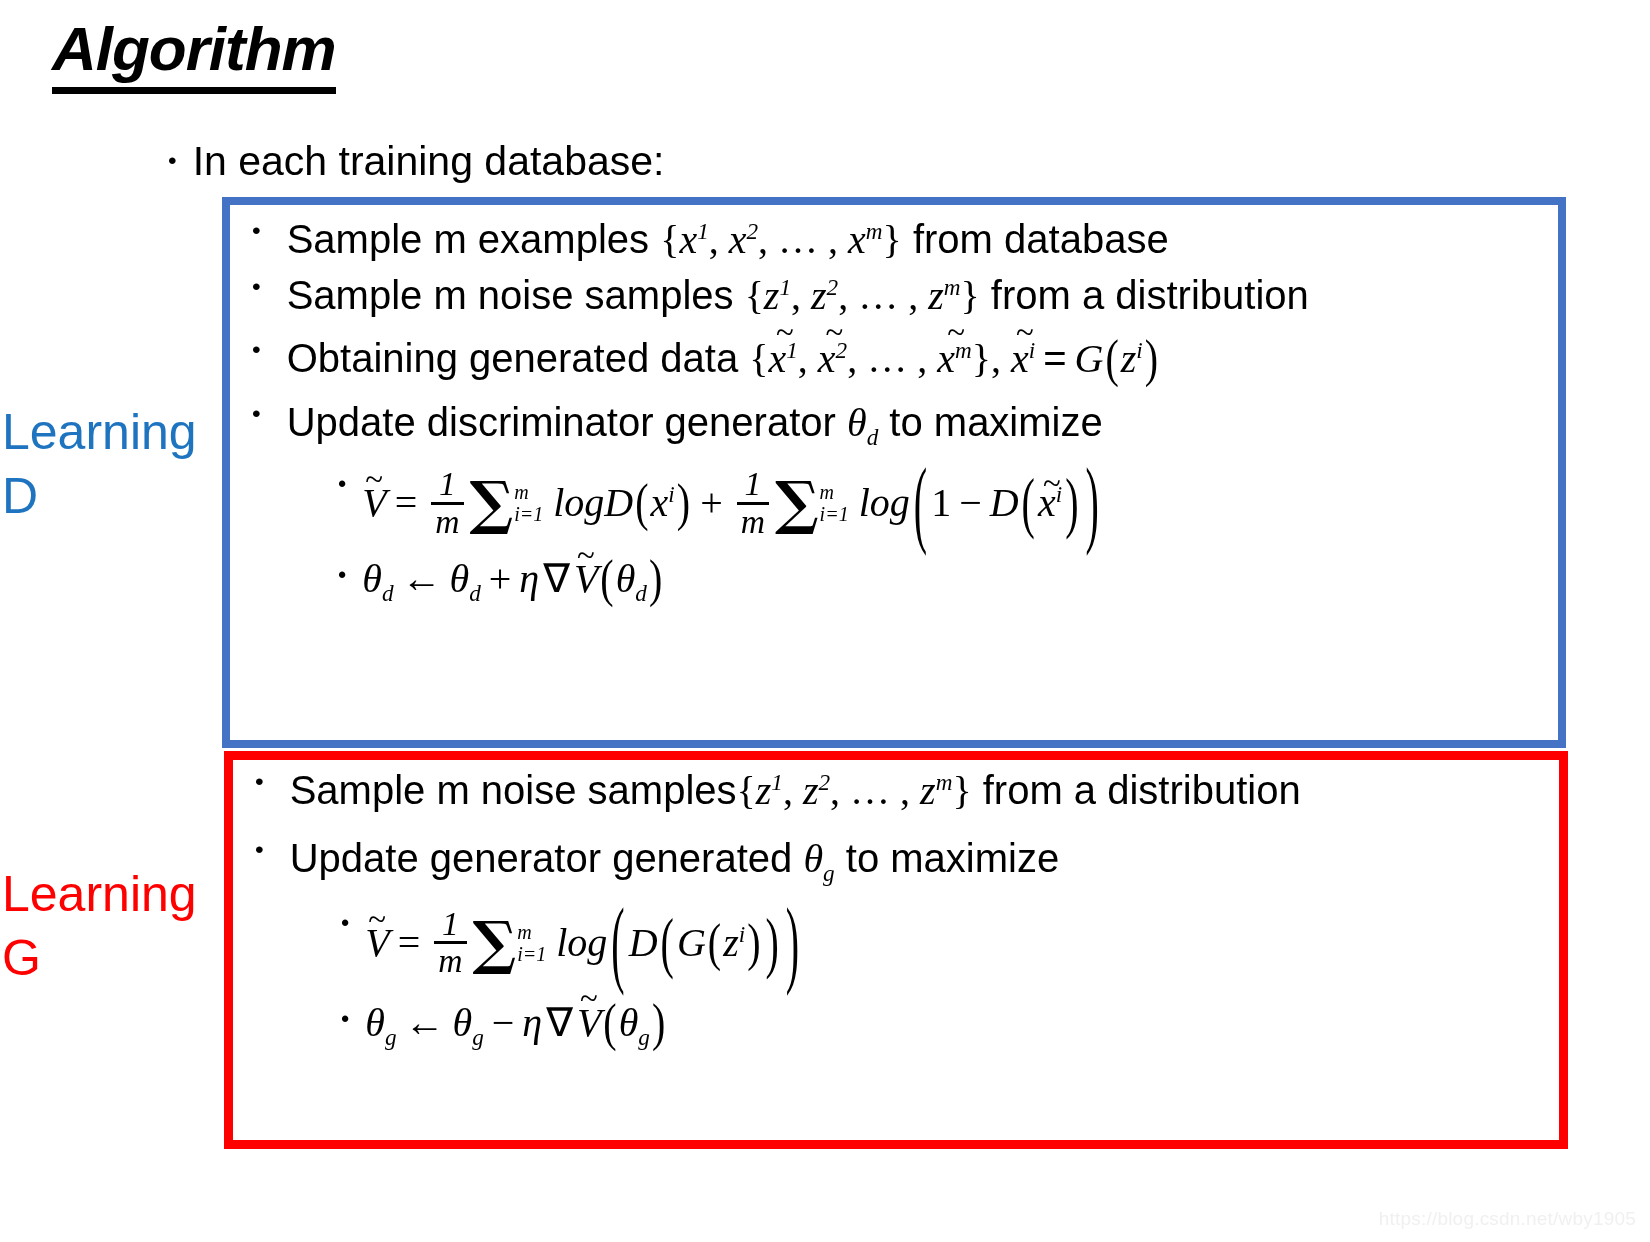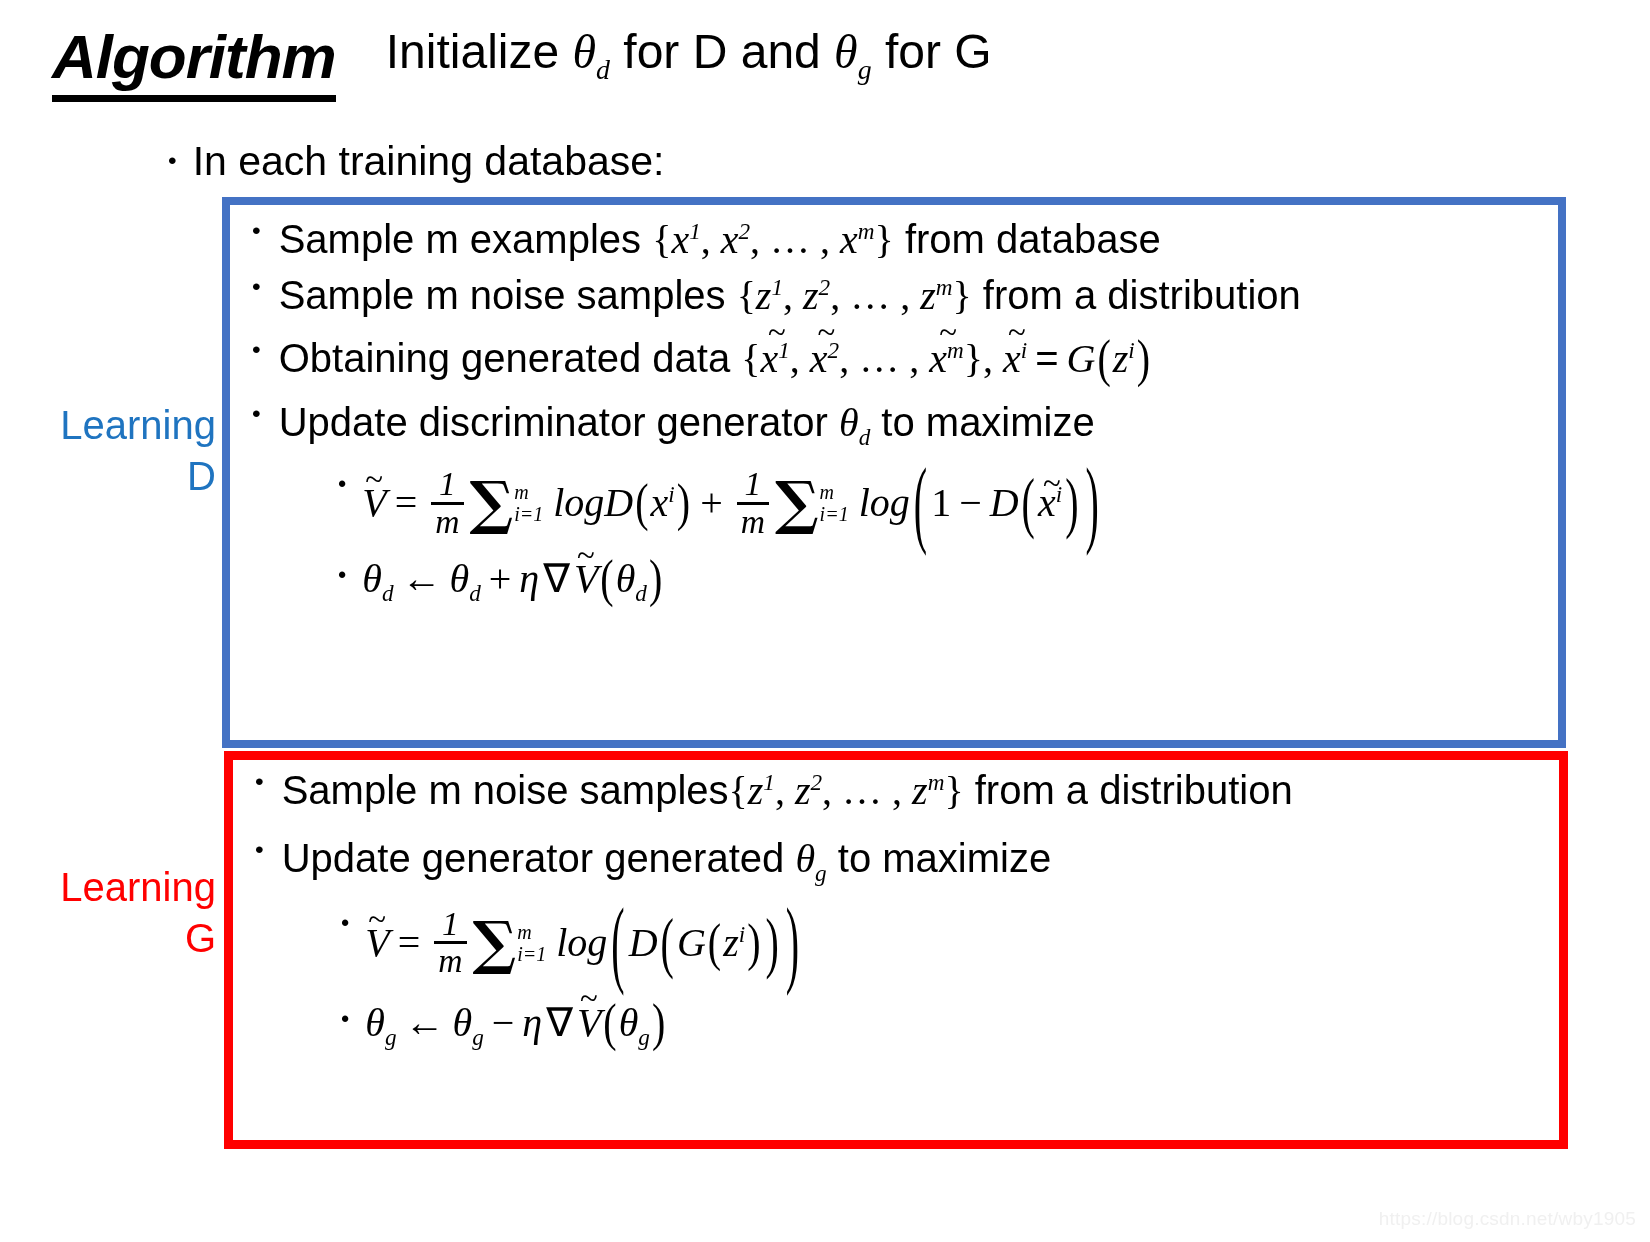--- a/index.html
+++ b/index.html
@@ -15,24 +15,24 @@
     width: 1650px;
     height: 1242px;
     background: #ffffff;
     overflow: hidden;
   }
 
   
   #title-row {
     position: absolute;
     left: 52px;
-    top: 24px;
+    top: 16px;
     display: flex;
-    align-items: flex-start;
-    gap: 50px;
+    align-items: center;
+    gap: 34px;
     white-space: nowrap;
   }
   #algorithm-word {
     font-family: "Liberation Sans", sans-serif;
     font-weight: bold;
     font-style: italic;
     font-size: 62px;
     line-height: 1.05;
     color: #000000;
     border-bottom: 7px solid #000000;
@@ -103,22 +103,22 @@
     height: 398px;
     border: 9px solid #ff0000;
     box-sizing: border-box;
     background: transparent;
   }
 
   
   .side-label {
     position: absolute;
     width: 214px;
-    text-align: right;
-    font-size: 40px;
+    text-align: left;
+    font-size: 50px;
     line-height: 1.28;
     font-family: "Liberation Sans", sans-serif;
   }
   #label-learning-d {
     left: 2px;
     top: 400px;
     color: #1f74c0;
   }
   #label-learning-g {
     left: 2px;
@@ -141,21 +141,21 @@
     line-height: 1.34;
     color: #000;
     margin-bottom: 2px;
   }
   .inner-item .bullet-dot {
     font-size: 0.62em;
     line-height: 1.45;
     position: relative;
     top: 0;
   }
-  .inner-item .itxt { flex: 1; }
+  .inner-item .itxt { flex: 1; margin-left: 8px; }
 
   .sub-item {
     display: flex;
     align-items: flex-start;
     gap: 16px;
     font-size: 38px;
     margin-left: 86px;
     color: #000;
   }
   .sub-item .bullet-dot {
@@ -256,23 +256,20 @@
     letter-spacing: 0.2px;
   }
 </style>
 </head>
 <body>
 
 <div id="slide">
 
   <div id="title-row">
     <span id="algorithm-word">Algorithm</span>
-    <span id="title-tail">
-      <span>Initialize </span><span class="mth"><span>θ</span><sub class="idx">d</sub></span><span> for D and </span><span class="mth"><span>θ</span><sub class="idx">g</sub></span><span> for G</span>
-    </span>
   </div>
 
   <div id="iteration-line" class="body-text">
     <span class="bullet-dot">•</span>
     <span>In each training database:</span>
   </div>
 
   <div id="label-learning-d" class="side-label">
     <div>Learning</div>
     <div>D</div>

